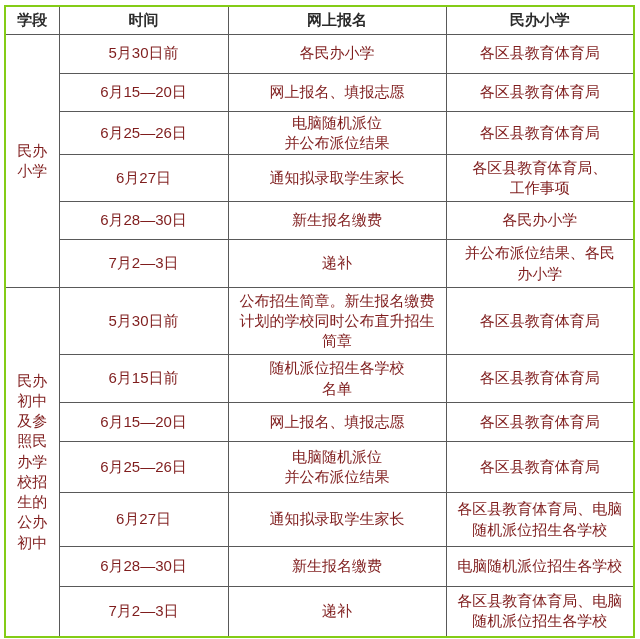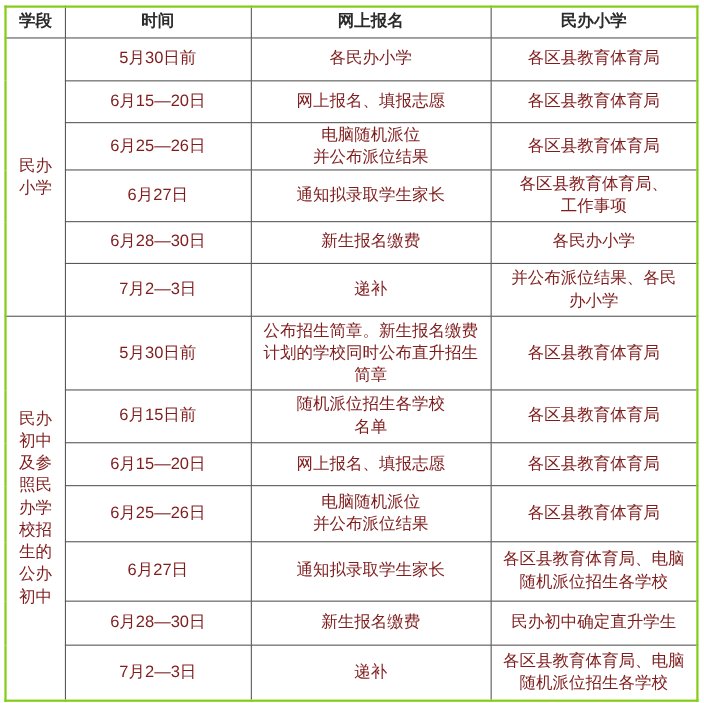--- a/index.html
+++ b/index.html
@@ -138,21 +138,21 @@
       </tr>
       <tr style="height:54px">
         <td>6月27日</td>
         <td>通知拟录取学生家长</td>
         <td>各区县教育体育局、电脑
 随机派位招生各学校</td>
       </tr>
       <tr style="height:40px">
         <td>6月28—30日</td>
         <td>新生报名缴费</td>
-        <td>民办初中确定直升学生</td>
+        <td>电脑随机派位招生各学校</td>
       </tr>
       <tr style="height:50px">
         <td>7月2—3日</td>
         <td>递补</td>
         <td>各区县教育体育局、电脑
 随机派位招生各学校</td>
       </tr>
     </tbody>
   </table>
 </div>

